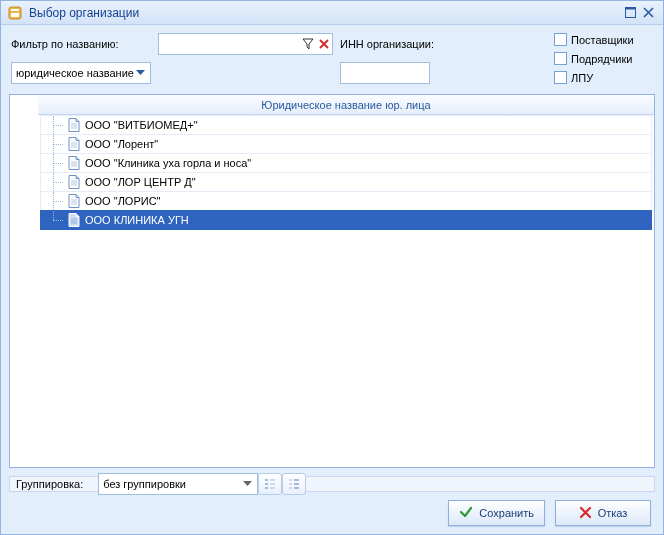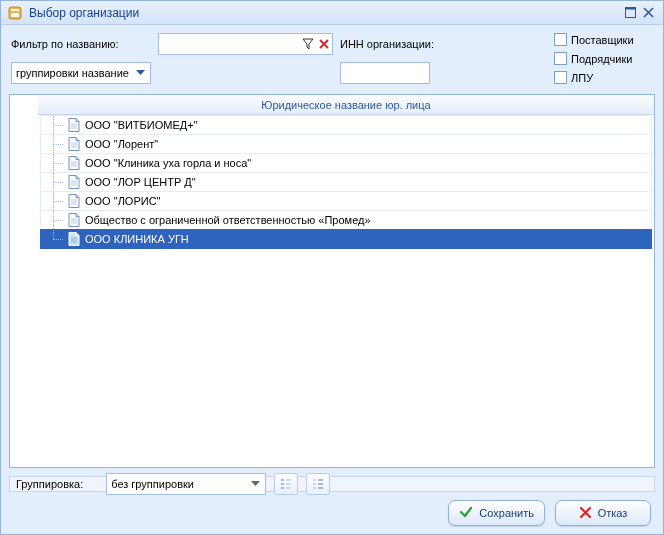--- a/index.html
+++ b/index.html
@@ -112,21 +112,21 @@
     border-color:#2f63c0;
     color: #fff;
   }
   .group-bar {
     margin: 8px 8px 0 8px;
     border: 1px solid #c6d6ef;
     background: #f0f5fd;
     height: 16px;
     display:flex; align-items:center;
     padding: 1px 6px;
-    gap: 8px;
+    gap: 0;
   }
   .group-combo {
     width: 160px; height: 22px;
     border:1px solid #a3bde2; background:#fff;
     display:flex; align-items:center; padding:0 4px;
     position:relative;
     margin-left:15px;
   }
   .group-combo .arrow {
     position:absolute; right:2px; top:2px; width:16px; height:16px;
@@ -143,21 +143,21 @@
   .button-bar {
     height: 42px;
     display:flex; align-items:center; justify-content:flex-end;
     gap: 10px;
     padding: 0 12px;
   }
   .btn {
     height: 26px;
     min-width: 96px;
     border:1px solid #8fb0db;
-    border-radius:7px;
+    border-radius:0;
     background: linear-gradient(#fefeff, #dce9f9);
     display:flex; align-items:center; justify-content:center;
     gap:6px;
     color:#1b3e78;
     padding: 0 10px;
     box-shadow: 0 1px 1px rgba(140,170,210,.4);
   }
 </style>
 </head>
 <body>
@@ -214,21 +214,21 @@
         <span class="chk"></span>
         <span>Подрядчики</span>
       </div>
       <div class="chk-row">
         <span class="chk"></span>
         <span>ЛПУ</span>
       </div>
     </div>
 
     <div class="combo">
-      <span>группировки название</span>
+      <span>юридическое название</span>
       <span class="arrow">
         <svg width="9" height="6" viewBox="0 0 9 6">
             <path d="M0 0 L4.5 5 L9 0 Z" fill="#2a5aa2"></path>
           </svg>
       </span>
     </div>
     <div></div>
     <div class="txt-wrap" style="width:90px;">
       <input class="txt" style="">
     </div>
@@ -284,31 +284,20 @@
         <div class="tree-row">
           <span class="connector"></span>
           <span class="doc-icon">
             <svg width="12" height="14" viewBox="0 0 12 14">
               <path d="M1 0.5 H8 L11 3.5 V13.5 H1 Z" fill="#fdfdfd" stroke="#6f93c6"></path>
               <path d="M8 0.5 V3.5 H11" fill="none" stroke="#6f93c6"></path>
               <path d="M3 6 H9 M3 8 H9 M3 10 H9" stroke="#b5c9e6"></path>
             </svg>
           </span>
           <span class="row-label">ООО "ЛОРИС"</span>
-        </div>
-        <div class="tree-row">
-          <span class="connector"></span>
-          <span class="doc-icon">
-            <svg width="12" height="14" viewBox="0 0 12 14">
-              <path d="M1 0.5 H8 L11 3.5 V13.5 H1 Z" fill="#fdfdfd" stroke="#6f93c6"></path>
-              <path d="M8 0.5 V3.5 H11" fill="none" stroke="#6f93c6"></path>
-              <path d="M3 6 H9 M3 8 H9 M3 10 H9" stroke="#b5c9e6"></path>
-            </svg>
-          </span>
-          <span class="row-label">Общество с ограниченной ответственностью «Промед»</span>
         </div>
         <div class="tree-row selected">
           <span class="connector"></span>
           <span class="doc-icon">
             <svg width="12" height="14" viewBox="0 0 12 14">
               <path d="M1 0.5 H8 L11 3.5 V13.5 H1 Z" fill="#cfe0f6" stroke="#fff"></path>
               <path d="M8 0.5 V3.5 H11" fill="none" stroke="#fff"></path>
               <path d="M3 6 H9 M3 8 H9 M3 10 H9" stroke="#8db1e2"></path>
             </svg>
           </span>

